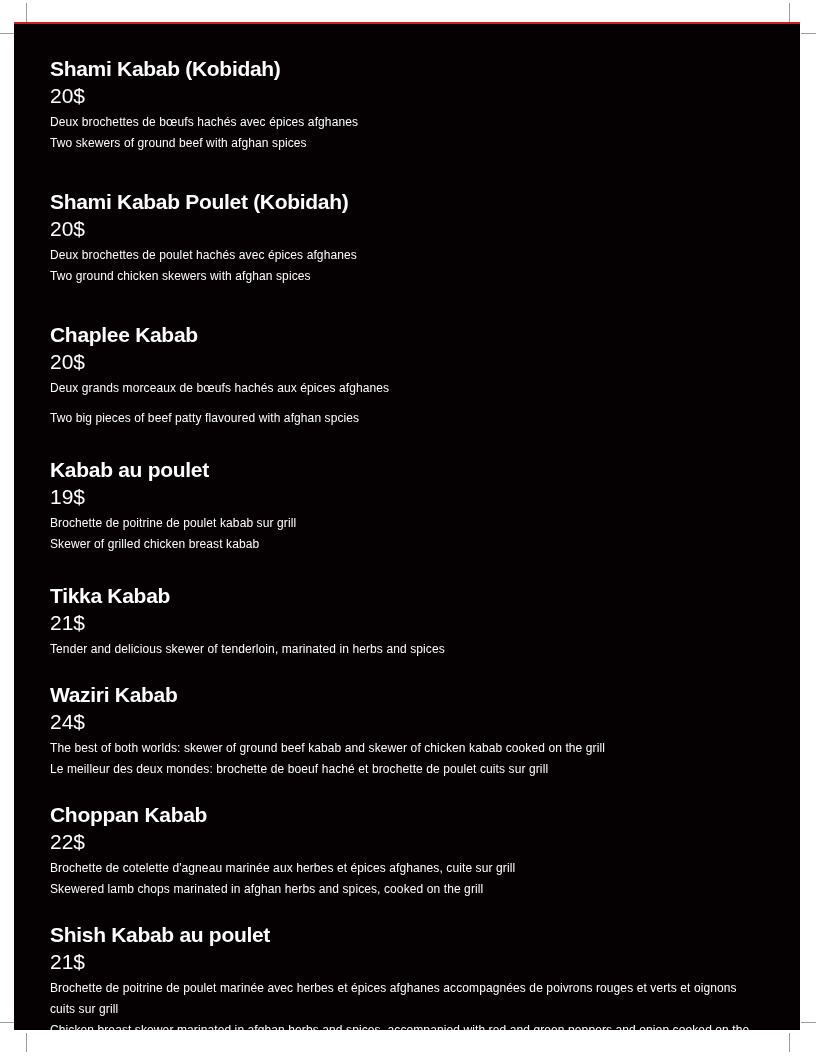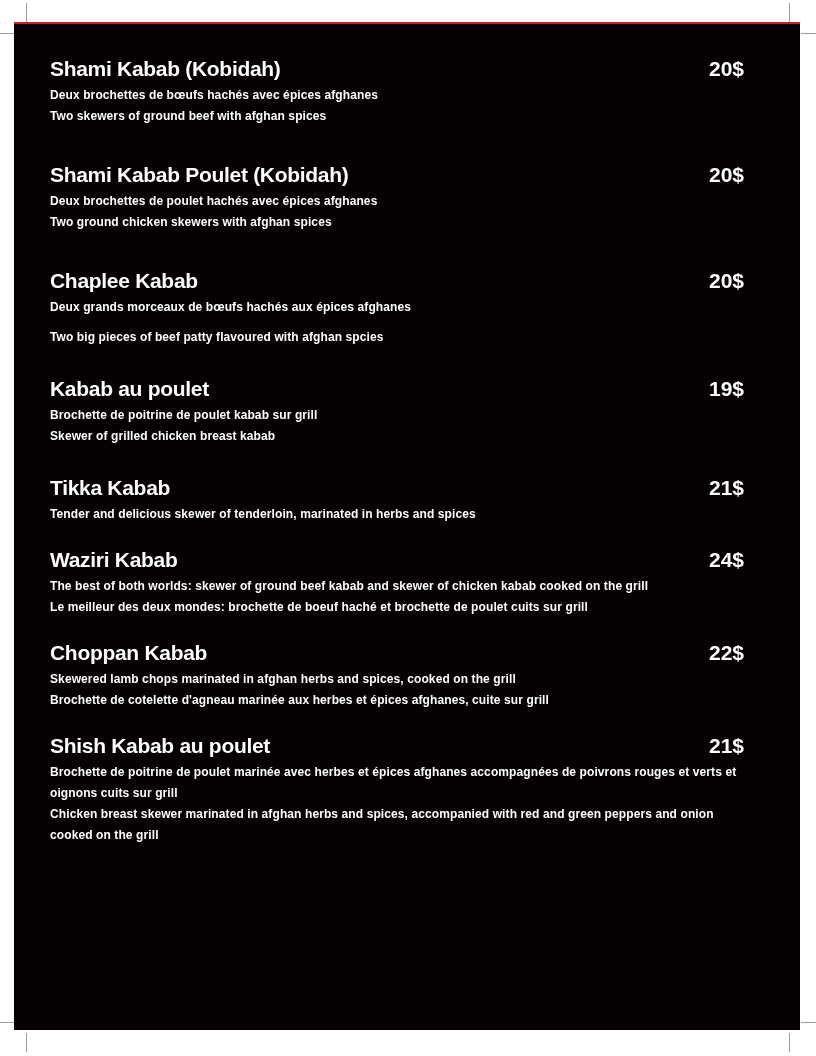--- a/index.html
+++ b/index.html
@@ -53,38 +53,39 @@
   .menu-item{margin-bottom:27px;}
   .menu-item:nth-child(1),
   .menu-item:nth-child(2){margin-bottom:34px;}
   .menu-item:nth-child(5),
   .menu-item:nth-child(6),
   .menu-item:nth-child(7){margin-bottom:21px;}
   .item-header{
     display:flex;
     justify-content:space-between;
     align-items:baseline;
+    flex-direction:column;
   }
   .item-name{
     font-size:21px;
     font-weight:bold;
     line-height:27px;
     letter-spacing:-0.3px;
     white-space:nowrap;
   }
   .item-price{
     font-size:21px;
-    font-weight:bold;
+    font-weight:normal;
     line-height:27px;
     margin-right:14px;
     white-space:nowrap;
   }
   .item-desc{
     font-size:12px;
-    font-weight:bold;
+    font-weight:normal;
     line-height:21px;
     letter-spacing:0.1px;
     margin-top:3px;
   }
   .item-desc + .item-desc{margin-top:0;}
   .menu-item:nth-child(3) .desc-en{margin-top:9px;}
 </style>
 </head>
 <body>
 
@@ -153,22 +154,22 @@
     </div>
     <div class="item-desc desc-en">The best of both worlds: skewer of ground beef kabab and skewer of chicken kabab cooked on the grill</div>
     <div class="item-desc desc-fr">Le meilleur des deux mondes: brochette de boeuf haché et brochette de poulet cuits sur grill</div>
   </div>
 
   <div class="menu-item">
     <div class="item-header">
       <span class="item-name">Choppan Kabab</span>
       <span class="item-price">22$</span>
     </div>
+    <div class="item-desc desc-fr">Brochette de cotelette d'agneau marinée aux herbes et épices afghanes, cuite sur grill</div>
     <div class="item-desc desc-en">Skewered lamb chops marinated in afghan herbs and spices, cooked on the grill</div>
-    <div class="item-desc desc-fr">Brochette de cotelette d'agneau marinée aux herbes et épices afghanes, cuite sur grill</div>
   </div>
 
 
   <div class="menu-item">
     <div class="item-header">
       <span class="item-name">Shish Kabab au poulet</span>
       <span class="item-price">21$</span>
     </div>
     <div class="item-desc desc-fr">Brochette de poitrine de poulet marinée avec herbes et épices afghanes accompagnées de poivrons rouges et verts et oignons cuits sur grill</div>
     <div class="item-desc desc-en">Chicken breast skewer marinated in afghan herbs and spices, accompanied with red and green peppers and onion cooked on the grill</div>

